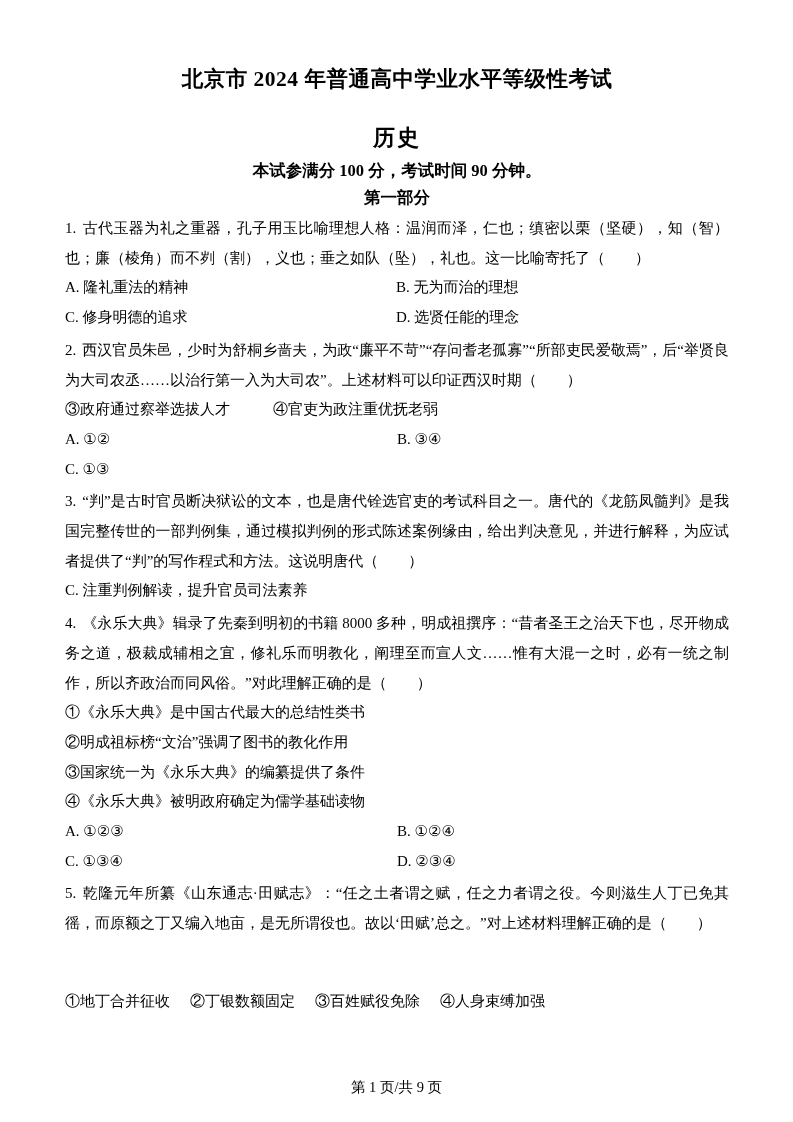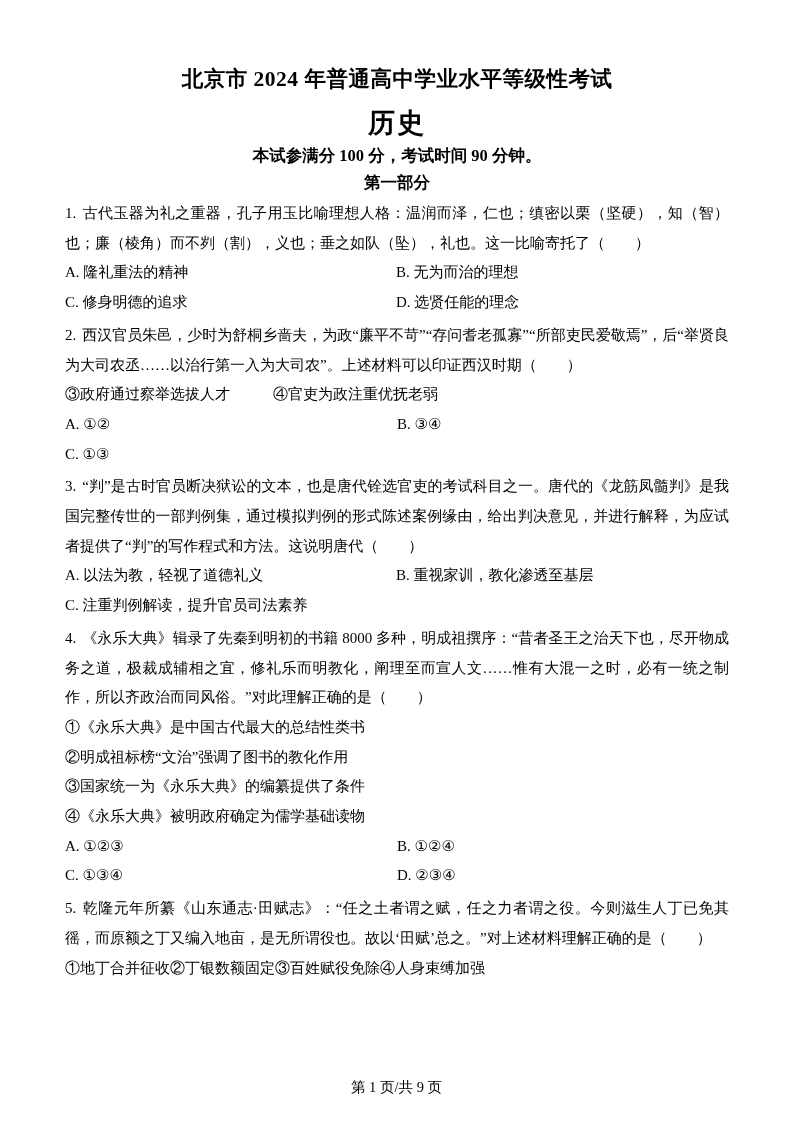--- a/index.html
+++ b/index.html
@@ -17,25 +17,25 @@
   .content { padding: 64px 64px 0 65px; }
 
   .doc-title {
     font-size: 21.5px;
     font-weight: 700;
     text-align: center;
     line-height: 30px;
     letter-spacing: 0.5px;
   }
   .subject {
-    font-size: 27px;
+    font-size: 22px;
     font-weight: 700;
     text-align: center;
     line-height: 28px;
-    margin-top: 15px;
+    margin-top: 30px;
     letter-spacing: 2px;
   }
   .exam-info {
     font-size: 16.5px;
     font-weight: 700;
     text-align: center;
     line-height: 27px;
     margin-top: 5px;
   }
   .part-title {
@@ -77,22 +77,24 @@
     grid-template-columns: 208px 1fr;
     font-size: 15px;
     line-height: 29.7px;
   }
   .subline {
     font-size: 15px;
     line-height: 29.7px;
   }
   .subrow {
     display: flex;
+    gap: 20px;
     font-size: 15px;
     line-height: 29.7px;
+    margin-top: 48px;
   }
 
   .footer {
     position: absolute;
     left: 0;
     right: 0;
     top: 1077px;
     text-align: center;
     font-size: 14.5px;
     line-height: 20px;
@@ -132,24 +134,20 @@
         <div class="opt4">
           <span>A. ①②</span>
           <span>B. ③④</span>
           <span>C. ①③</span>
         </div>
       </div>
 
       <div class="q">
         <p class="stem"><span class="qno">3.</span><span>“判”是古时官员断决狱讼的文本，也是唐代铨选官吏的考试科目之一。唐代的《龙筋凤髓判》是我国完整传世的一部判例集，通过模拟判例的形式陈述案例缘由，给出判决意见，并进行解释，为应试者提供了“判”的写作程式和方法。这说明唐代（　　）</span></p>
         <div class="opt2">
-          <span>A. 以法为教，轻视了道德礼义</span>
-          <span>B. 重视家训，教化渗透至基层</span>
-        </div>
-        <div class="opt2">
           <span>C. 注重判例解读，提升官员司法素养</span>
         </div>
       </div>
 
       <div class="q">
         <p class="stem"><span class="qno">4.</span><span>《永乐大典》辑录了先秦到明初的书籍 8000 多种，明成祖撰序：“昔者圣王之治天下也，尽开物成务之道，极裁成辅相之宜，修礼乐而明教化，阐理至而宣人文……惟有大混一之时，必有一统之制作，所以齐政治而同风俗。”对此理解正确的是（　　）</span></p>
         <div class="subline">①《永乐大典》是中国古代最大的总结性类书</div>
         <div class="subline">②明成祖标榜“文治”强调了图书的教化作用</div>
         <div class="subline">③国家统一为《永乐大典》的编纂提供了条件</div>
         <div class="subline">④《永乐大典》被明政府确定为儒学基础读物</div>

